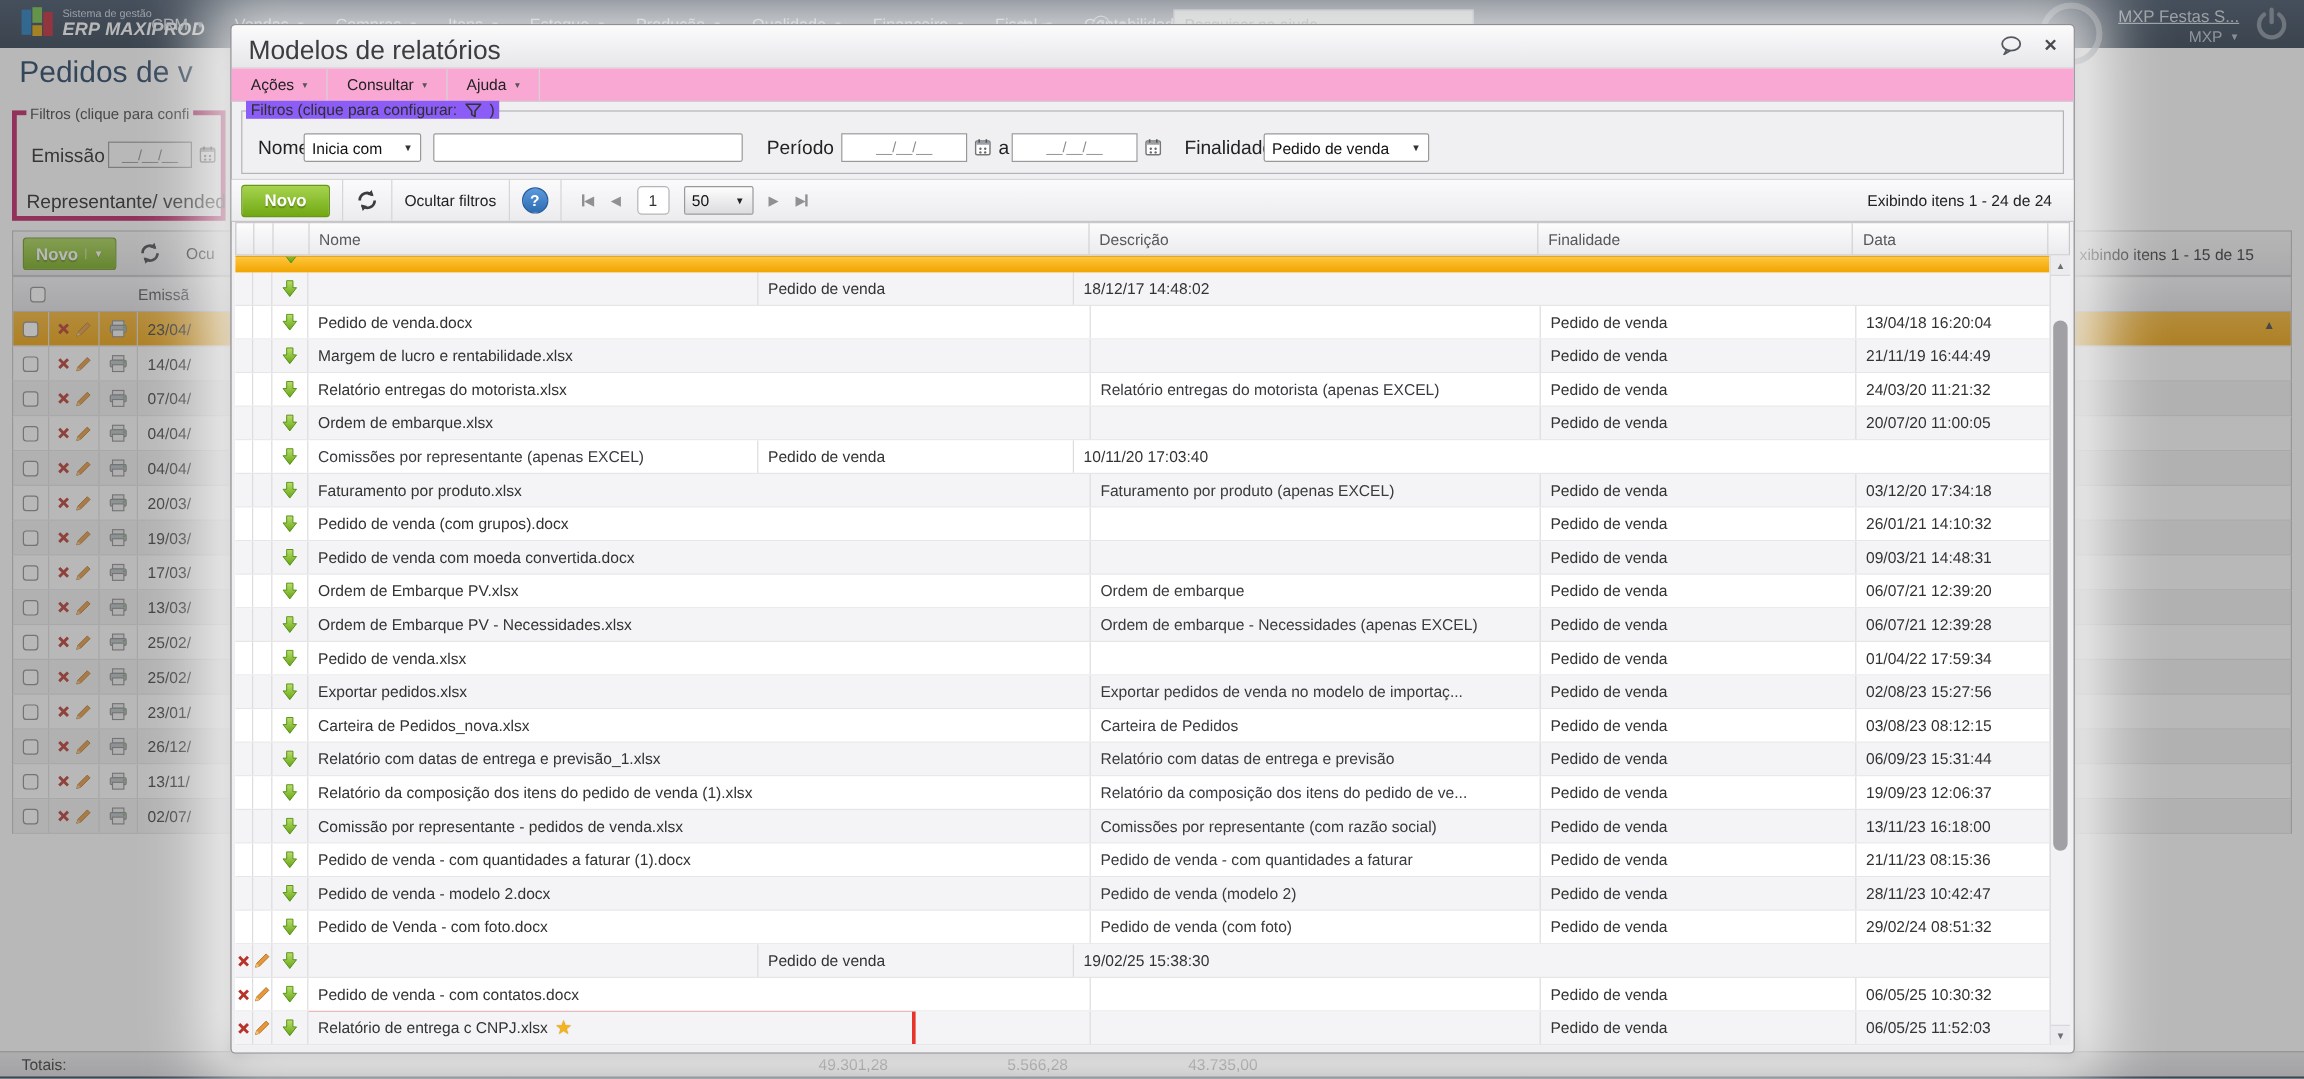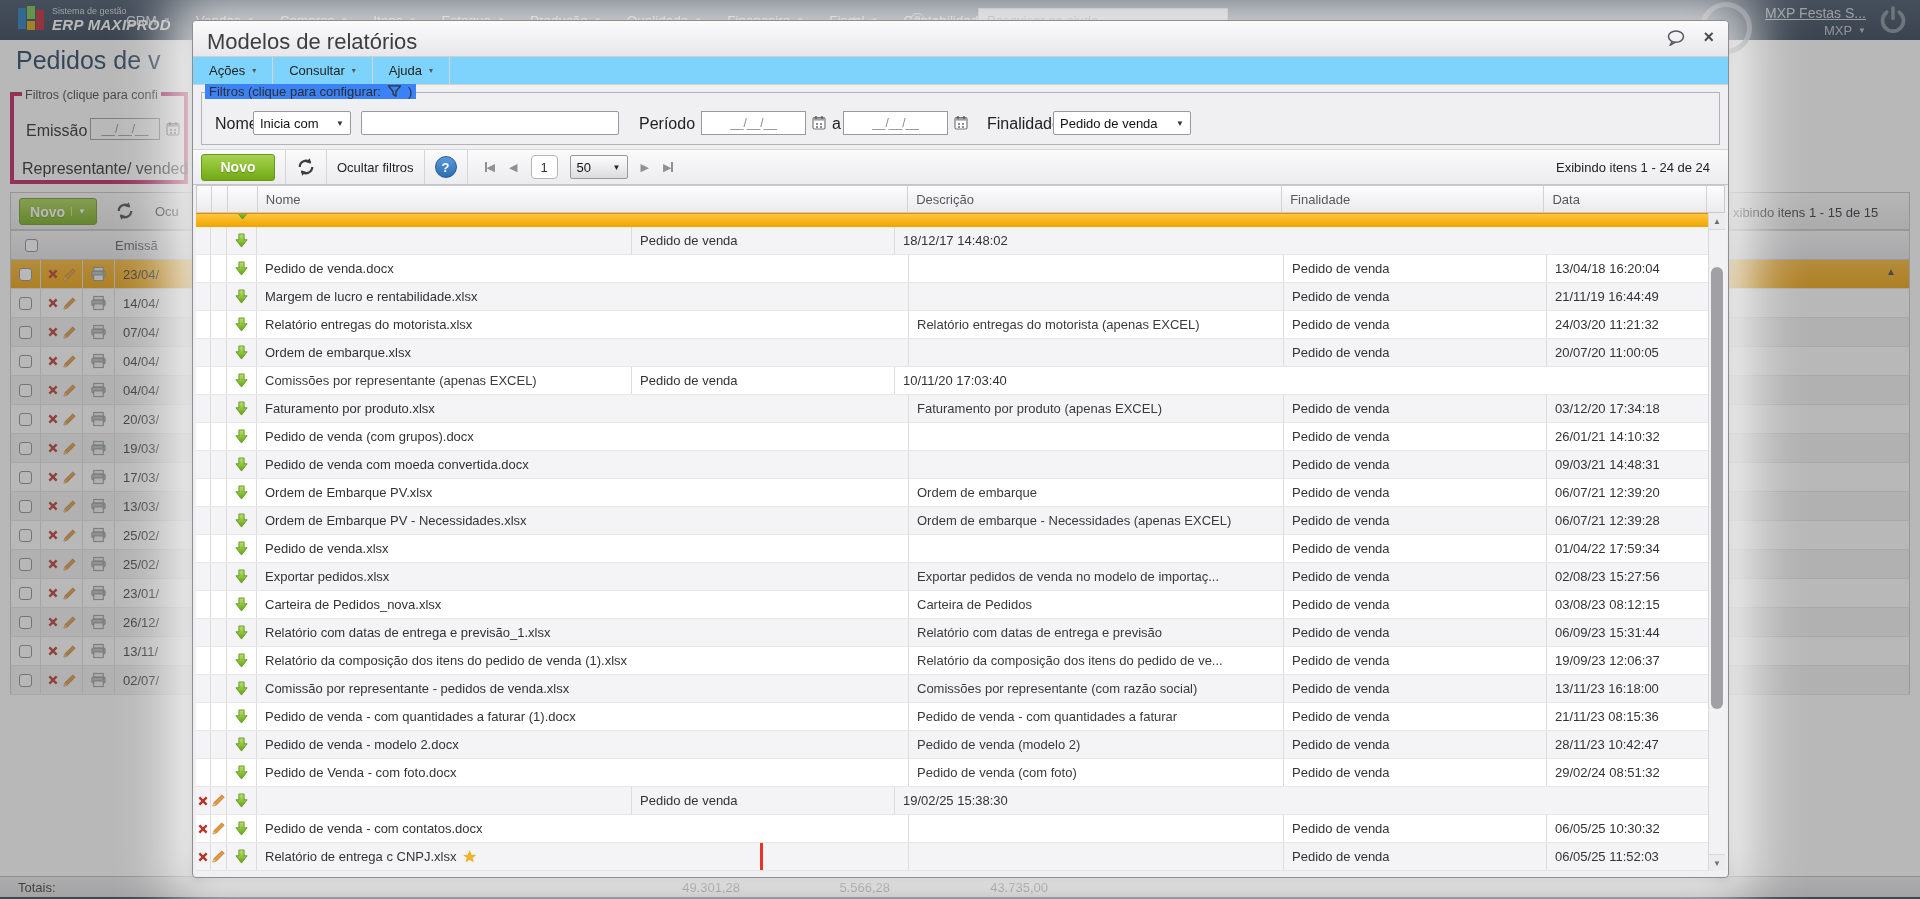--- a/index.html
+++ b/index.html
@@ -84,28 +84,28 @@
 
   
   #modal { position:absolute; left:192px; top:20px; width:1537px; height:858px; z-index:100;
     background:#f0f0f2; border:1px solid #8e8e92; border-radius:4px;
     box-shadow:0 0 55px 22px rgba(255,255,255,.85), 0 2px 10px rgba(0,0,0,.35); }
   #m-title { position:absolute; left:0; right:0; top:0; height:36px;
     background:linear-gradient(#fbfbfc,#e7e7ea); border-bottom:1px solid #cfcfd2; border-radius:4px 4px 0 0; }
   #m-title-text { position:absolute; left:14px; top:8px; font-size:22px; color:#3d3d40; }
   #m-chat { position:absolute; right:42px; top:9px; width:20px; height:16px; cursor:pointer; }
   #m-close { position:absolute; right:14px; top:6px; font-size:18px; font-weight:bold; color:#4a4a4e; cursor:pointer; }
-  #m-menubar { position:absolute; left:0; right:0; top:36px; height:28px; background:#7dd3fc;
+  #m-menubar { position:absolute; left:0; right:0; top:36px; height:28px; background:#f9a8d4;
     border-bottom:1px solid #d0d0d3; display:flex; }
   .mmenu { display:flex; align-items:center; gap:7px; padding:0 16px; border-right:1px solid #d4d4d7;
     font-size:13px; color:#222; cursor:pointer; }
   #m-filters { position:absolute; left:0; right:0; top:64px; height:64px; }
   #m-fieldset { position:absolute; left:8px; right:8px; top:7px; bottom:4px; border:1px solid #b4b4b8; }
-  #m-legend { position:absolute; left:12px; top:-1px; background:#3b82f6; padding:0 4px;
-    display:flex; gap:6px; font-size:13px; color:#2e2e31; }
+  #m-legend { position:absolute; left:12px; top:-1px; background:#8b5cf6; padding:0 4px;
+    display:flex; align-items:center; gap:6px; font-size:13px; color:#2e2e31; }
   .mselect { background:#fff; border:1px solid #999; border-radius:2px; height:24px;
     display:inline-flex; align-items:center; justify-content:space-between; padding:0 6px;
     font-size:13px; color:#111; cursor:pointer; }
   .mselect .tcaret { color:#333; }
   #m-f-nome-label   { position:absolute; left:22px; top:30px; }
   #m-f-op           { position:absolute; left:60px; top:26px; width:98px; }
   #m-f-input        { position:absolute; left:168px; top:26px; width:258px; height:24px;
                       border:1px solid #999; border-radius:2px; padding:0 6px; font-size:13px; }
   #m-f-periodo      { position:absolute; left:446px; top:30px; }
   #m-f-d1           { position:absolute; left:508px; top:26px; width:105px; height:24px; }

